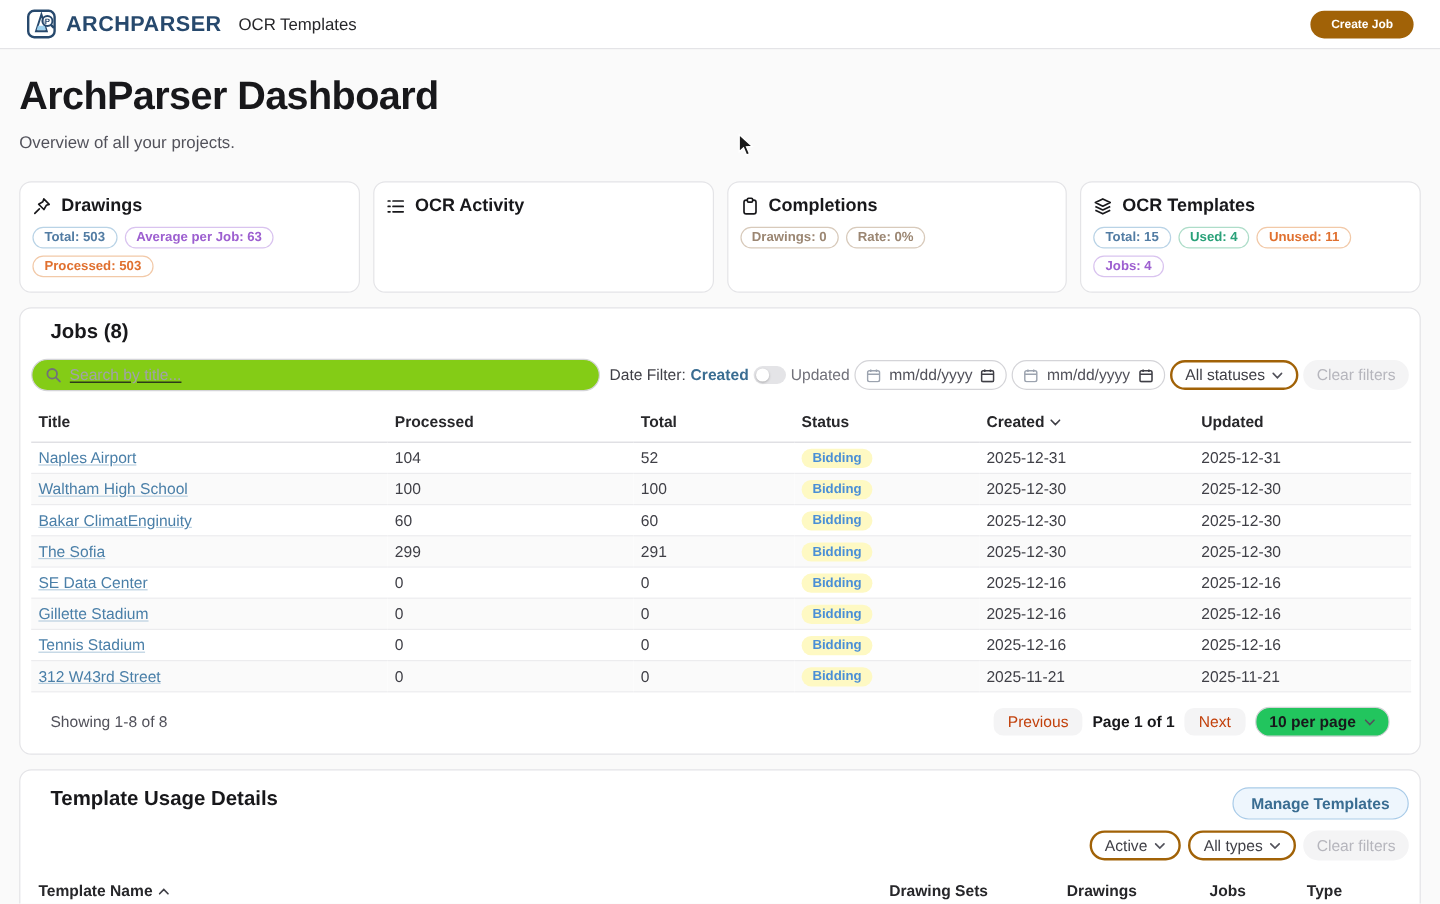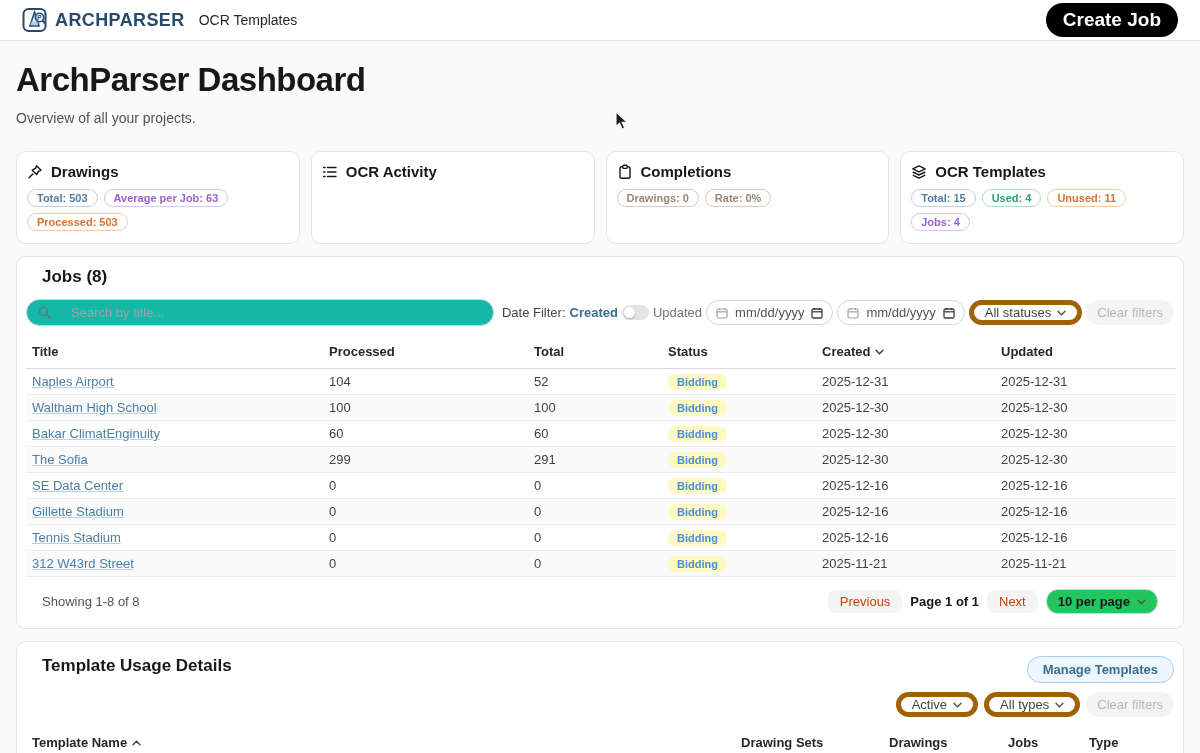--- a/index.html
+++ b/index.html
@@ -9,21 +9,21 @@
     background:#fafafa; color:#18181b; position:relative;
   }
   svg { display:block; }
 
   
   .topbar { height:41px; background:#fff; border-bottom:1px solid #e4e4e7;
             display:flex; align-items:center; padding:0 22px; gap:8px; }
   .logo-wrap { display:flex; align-items:center; gap:6px; }
   .brand { font-size:18px; font-weight:800; color:#27496d; letter-spacing:.4px; }
   .page-label { font-size:14px; color:#27272a; margin-left:6px; }
-  .create-job { margin-left:auto; background:#000000; color:#fff; font-size:19px;
+  .create-job { margin-left:auto; background:#a16207; color:#fff; font-size:10px;
                 font-weight:600; padding:6px 17px; border-radius:999px; border:none; cursor:pointer; }
 
   
   .content { padding:16px; }
   h1.dash-title { font-size:33px; font-weight:800; letter-spacing:-.5px; margin-top:4px; }
   .subtitle { font-size:14px; color:#52525b; margin-top:11px; margin-bottom:25px; }
 
   
   .stat-row { display:flex; gap:11px; margin-bottom:12px; }
   .stat-card { flex:1; background:#fff; border:1px solid #e4e4e7; border-radius:10px;
@@ -42,34 +42,34 @@
   .b-taupe  { color:#9b8672; border-color:#d8cabb; }
 
   
   .card { background:#fff; border:1px solid #e4e4e7; border-radius:10px;
           padding:10px 9px; margin-bottom:12px; }
   .section-title { font-size:17px; font-weight:700; padding-left:16px; }
 
   
   .filter-row { display:flex; align-items:center; gap:8px; margin-top:12px; padding:0 0 0 0; }
   .search-box { flex:1; height:27px; border:1px solid #d4d4d8; border-radius:999px;
-                display:flex; align-items:center; padding:0 11px; gap:20px; background:#14b8a6; }
+                display:flex; align-items:center; padding:0 11px; gap:7px; background:#84cc16;text-decoration:underline; }
   .search-box input { border:none; outline:none; font-size:13px; width:100%; background:transparent; color:#18181b; }
   .search-box input::placeholder { color:#a1a1aa; }
   .filters { display:flex; align-items:center; gap:4px; font-size:13px; white-space:nowrap; }
   .date-filter-label { color:#3f3f46; }
   .created-label { color:#3a6d92; font-weight:700; }
   .updated-label { color:#71717a; }
   .toggle { width:27px; height:15px; border-radius:999px; background:#e4e4e7; position:relative; cursor:pointer; }
   .toggle-knob { position:absolute; left:2px; top:2px; width:11px; height:11px; border-radius:50%;
                  background:#fff; box-shadow:0 1px 2px rgba(0,0,0,.25); }
   .date-input { height:25px; border:1px solid #d4d4d8; border-radius:999px; display:flex;
                 align-items:center; gap:7px; padding:0 9px; color:#52525b; font-size:13px;
                 background:#fff; cursor:pointer; }
-  .pill { height:25px; border:5px solid #a16207; border-radius:999px; padding:0 11px;
+  .pill { height:25px; border:2px solid #a16207; border-radius:999px; padding:0 11px;
           display:flex; align-items:center; gap:6px; font-size:13px; color:#3f3f46;
           background:#fff; cursor:pointer; }
   .pill.disabled { background:#f4f4f5; border:none; color:#b6b6bd; cursor:default; }
 
   
   table { width:100%; border-collapse:collapse; table-layout:fixed; margin-top:12px; }
   th { text-align:left; font-size:13px; font-weight:700; color:#27272a;
        padding:6px 6px 9px; border-bottom:1px solid #d9d9de; }
   th .th-inner { display:inline-flex; align-items:center; gap:5px; }
   td { font-size:13px; color:#3f3f46; padding:4px 6px; border-bottom:1px solid #ececee;

